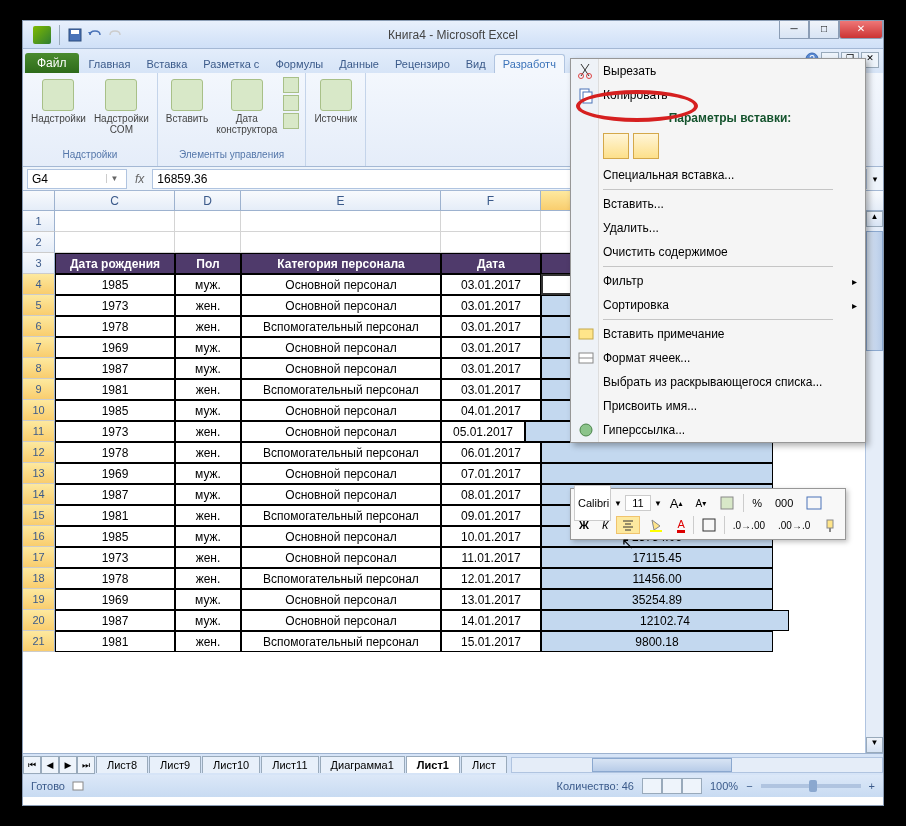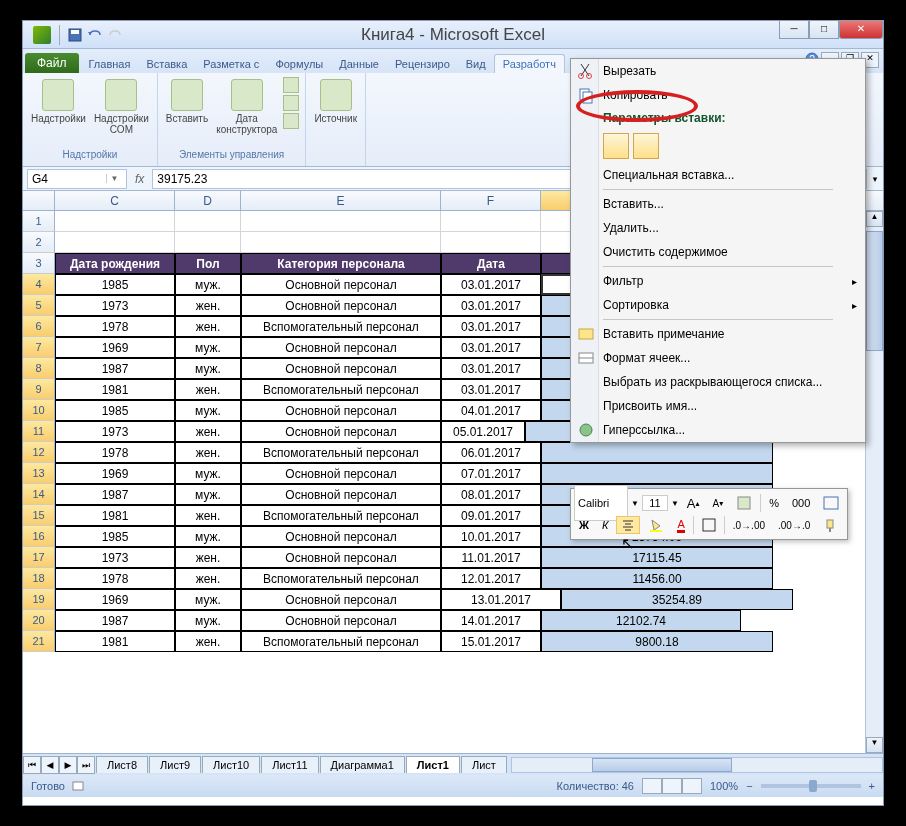--- a/index.html
+++ b/index.html
@@ -1,21 +1,21 @@
 <!DOCTYPE html>
 <html><head>
 <meta charset="utf-8">
 <style>
 * { box-sizing: border-box; margin: 0; padding: 0; font-family: 'Segoe UI', Tahoma, sans-serif; }
 body { background: #000; width: 906px; height: 826px; overflow: hidden; position: relative; }
 .app-window { position: absolute; top: 20px; left: 22px; width: 862px; height: 786px; background: #fff; border: 1px solid #8b9db5; box-shadow: 0 0 8px rgba(0,0,0,0.3); }
 .titlebar { height: 28px; background: linear-gradient(#e8f0fc, #cfe0f7); display: flex; align-items: center; position: relative; border-bottom: 1px solid #a4b8d4; }
 .titlebar-icon { width: 18px; height: 18px; margin: 0 4px; }
 .excel-icon { background: linear-gradient(135deg, #7fba00, #2e7d32); border-radius: 2px; display: inline-block; }
-.titlebar-title { position: absolute; left: 50%; transform: translateX(-50%); font-size: 17px; color: #444; }
+.titlebar-title { position: absolute; left: 50%; transform: translateX(-50%); font-size: 12px; color: #444; }
 .win-controls { position: absolute; right: 0; top: 0; display: flex; }
 .win-btn { width: 30px; height: 18px; border: 1px solid #8b9db5; border-top: none; background: linear-gradient(#f0f4fa, #d8e4f4); font-size: 10px; text-align: center; line-height: 16px; cursor: pointer; }
 .win-btn.close { background: linear-gradient(#e77, #c33); color: #fff; width: 44px; border-radius: 0 0 3px 3px; }
 .qat { display: flex; align-items: center; gap: 4px; padding-left: 6px; }
 .qat-sep { width: 4px; height: 20px; border-left: 1px solid #9ab; }
 .tabs-row { height: 24px; background: linear-gradient(#e3edfb, #d6e4f7); display: flex; align-items: flex-end; padding-left: 2px; position: relative; }
 .file-tab { background: linear-gradient(#4a8b2f, #2e6b1a); color: #fff; padding: 3px 12px; font-size: 12px; border-radius: 3px 3px 0 0; margin-right: 2px; cursor: pointer; }
 .tab { padding: 3px 8px; font-size: 11px; color: #3b5a8a; cursor: pointer; border-radius: 3px 3px 0 0; }
 .tab.active { background: #f3f7fd; border: 1px solid #b0c4e0; border-bottom: none; color: #3b73b9; }
 .mdi-controls { position: absolute; right: 4px; top: 3px; display: flex; gap: 2px; }
@@ -59,35 +59,35 @@
 .status-bar { height: 22px; background: linear-gradient(#dce8f8, #c8dbf2); display: flex; align-items: center; font-size: 11px; color: #3b5a8a; padding: 0 8px; }
 .status-right { margin-left: auto; display: flex; align-items: center; gap: 8px; }
 .view-btns { display: flex; }
 .view-btn { width: 20px; height: 16px; border: 1px solid #9ab; background: #eef4fb; cursor: pointer; }
 .zoom-slider { width: 100px; height: 4px; background: #b0c4e0; position: relative; }
 .zoom-thumb { position: absolute; left: 48px; top: -4px; width: 8px; height: 12px; background: #8ba8cf; border-radius: 2px; }
 .vscroll { position: absolute; right: 0; top: 20px; width: 18px; height: 542px; background: #e5edf8; border-left: 1px solid #b0c4e0; }
 .vscroll-btn { height: 16px; background: linear-gradient(#f0f4fa, #d8e4f4); border: 1px solid #9ab; text-align: center; font-size: 8px; cursor: pointer; }
 .vscroll-thumb { position: absolute; top: 20px; width: 100%; height: 120px; background: linear-gradient(90deg, #d8e4f4, #b8cce8); border: 1px solid #8ba8cf; }
 
-.context-menu { position: absolute; top: 58px; left: 570px; width: 296px; background: #f5f5f5; border: 1px solid #979797; box-shadow: 3px 3px 6px rgba(0,0,0,0.3); font-size: 12px; z-index: 100; }
+.context-menu { position: absolute; top: 58px; left: 570px; width: 296px; background: #f5f5f5; border: 1px solid #979797; box-shadow: 3px 3px 6px rgba(0,0,0,0.3); font-size: 12px; z-index: 100; text-align: center; }
 .cm-item { display: flex; align-items: center; height: 24px; padding: 0 8px 0 32px; cursor: pointer; position: relative; }
 .cm-icon { position: absolute; left: 6px; width: 18px; height: 18px; }
 .cm-sep { height: 1px; background: #c5c5c5; margin: 2px 32px; }
 .cm-arrow { margin-left: auto; font-size: 10px; }
 .cm-icon-strip { position: absolute; left: 0; top: 0; bottom: 0; width: 28px; background: #eef2f7; border-right: 1px solid #ddd; }
 .cm-section-label { padding: 4px 8px 4px 32px; font-weight: bold; color: #14532d; }
 .cm-paste-icons { display: flex; gap: 4px; padding: 4px 8px 4px 32px; }
 .cm-paste-icon { width: 26px; height: 26px; background: linear-gradient(#fff5d8, #fde08a); border: 1px solid #d4a84a; cursor: pointer; }
 .highlight-oval { position: absolute; top: 90px; left: 576px; width: 122px; height: 32px; border: 4px solid #d62020; border-radius: 50% / 50%; pointer-events: none; z-index: 200; }
 
 .mini-toolbar { position: absolute; top: 488px; left: 570px; background: #f8f8f8; border: 1px solid #979797; box-shadow: 2px 2px 5px rgba(0,0,0,0.25); padding: 3px; z-index: 99; font-size: 11px; }
 .mt-row { display: flex; align-items: center; gap: 3px; height: 22px; }
 .mt-item { padding: 2px 4px; border: 1px solid transparent; cursor: pointer; display: flex; align-items: center; }
-.mt-font { width: 54px; border: 1px solid #ccc; background: #fff; padding: 11px 3px; }
+.mt-font { width: 37px; border: 1px solid #ccc; background: #fff; padding: 11px 3px; }
 .mt-size { width: 26px; border: 1px solid #ccc; background: #fff; padding: 1px 3px; text-align: center; }
 .mt-sep { width: 1px; height: 18px; background: #ccc; }
 .cursor-arrow { position: absolute; top: 534px; left: 621px; font-size: 16px; color: #000; z-index: 300; pointer-events: none; }
 svg { display: block; }
 .u-b { font-weight: bold; } .u-i { font-style: italic; }
 </style>
 </head>
 <body>
 
 <div class="app-window">
@@ -187,21 +187,21 @@
     </div>
   </div>
 
   <div class="formula-bar">
     <div class="name-box">
       <span style="flex:1">G4</span>
       <span class="name-box-arrow">▼</span>
     </div>
     <span class="fx-label">fx</span>
     <div class="formula-input">
-        <span>39175.23</span>
+        <span>16859.36</span>
       </div>
     <span style="width:16px;text-align:center;font-size:9px;cursor:pointer">▾</span>
   </div>
 
   <div class="sheet-area">
     <div class="col-headers">
       <div class="corner"></div>
       <div class="col-header col-C">C</div>
       <div class="col-header col-D">D</div>
       <div class="col-header col-E">E</div>
@@ -351,30 +351,30 @@
           <div class="cell col-D black-border" style="width: 66px;">жен.</div>
           <div class="cell col-E black-border" style="width: 200px;">Вспомогательный персонал</div>
           <div class="cell col-F black-border" style="width: 100px;">12.01.2017</div>
           <div class="cell col-G black-border sel" style="width: 232px;">11456.00</div>
         </div>
         <div class="row">
           <div class="row-header sel">19</div>
           <div class="cell col-C black-border" style="width: 120px;">1969</div>
           <div class="cell col-D black-border" style="width: 66px;">муж.</div>
           <div class="cell col-E black-border" style="width: 200px;">Основной персонал</div>
-          <div class="cell col-F black-border" style="width: 120px;">13.01.2017</div>
+          <div class="cell col-F black-border" style="width: 100px;">13.01.2017</div>
           <div class="cell col-G black-border sel" style="width: 232px;">35254.89</div>
         </div>
         <div class="row">
           <div class="row-header sel">20</div>
           <div class="cell col-C black-border" style="width: 120px;">1987</div>
           <div class="cell col-D black-border" style="width: 66px;">муж.</div>
           <div class="cell col-E black-border" style="width: 200px;">Основной персонал</div>
           <div class="cell col-F black-border" style="width: 100px;">14.01.2017</div>
-          <div class="cell col-G black-border sel" style="width: 200px;">12102.74</div>
+          <div class="cell col-G black-border sel" style="width: 248px;">12102.74</div>
         </div>
         <div class="row">
           <div class="row-header sel">21</div>
           <div class="cell col-C black-border" style="width: 120px;">1981</div>
           <div class="cell col-D black-border" style="width: 66px;">жен.</div>
           <div class="cell col-E black-border" style="width: 200px;">Вспомогательный персонал</div>
           <div class="cell col-F black-border" style="width: 100px;">15.01.2017</div>
           <div class="cell col-G black-border sel" style="width: 232px;">9800.18</div>
         </div>
       </div>

